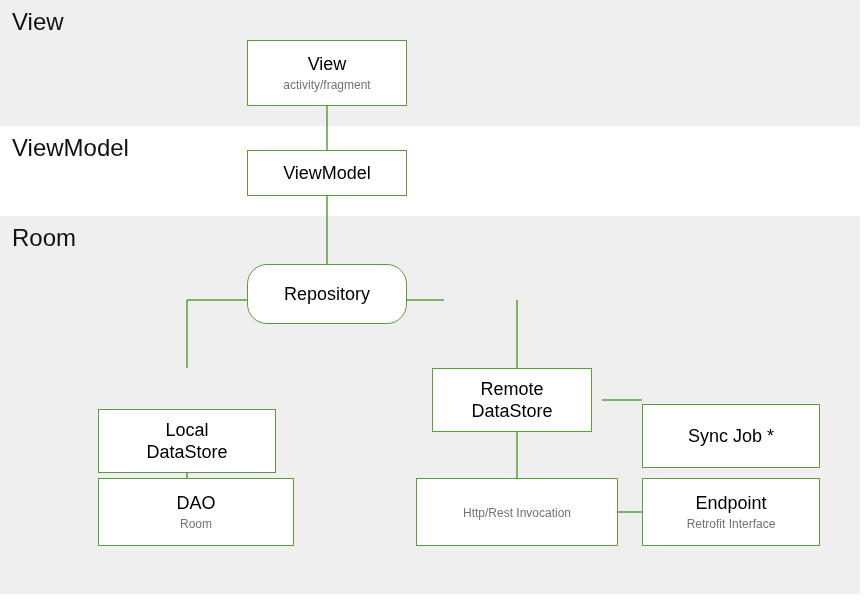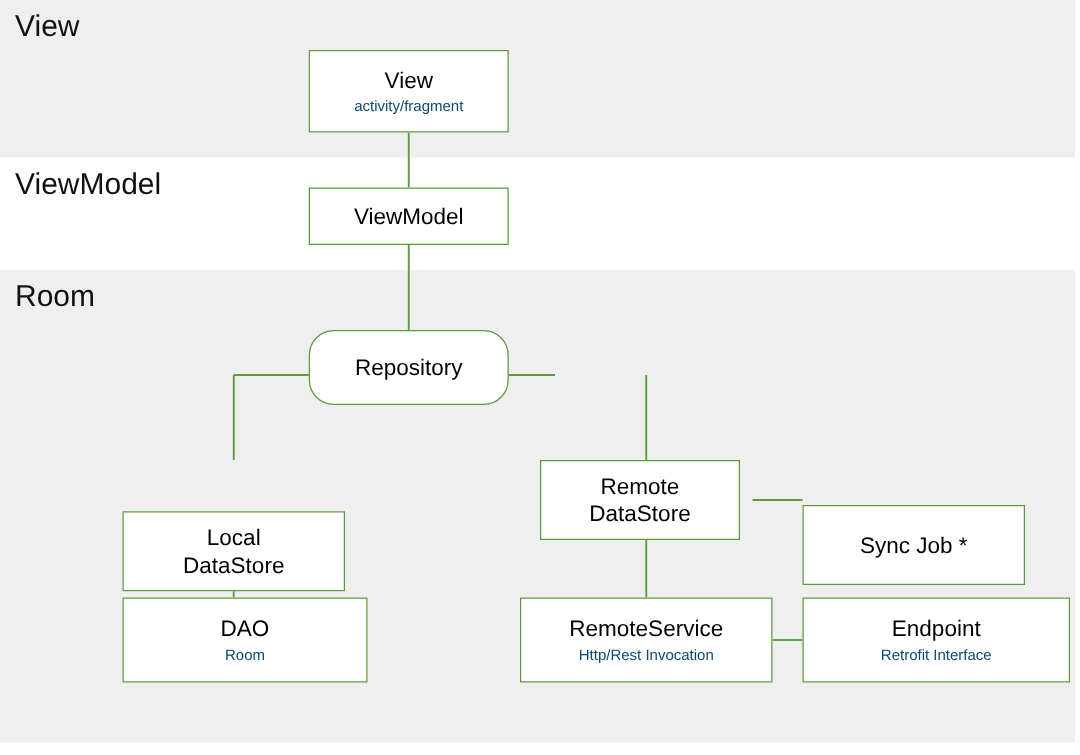--- a/index.html
+++ b/index.html
@@ -29,21 +29,21 @@
     background: #fff;
     border: 1px solid #5b9b3e;
     display: flex;
     flex-direction: column;
     align-items: center;
     justify-content: center;
     padding: 6px 10px;
     text-align: center;
   }
   .box .title { font-size: 18px; color: #000; line-height: 1.25; }
-  .box .sub   { font-size: 12px; color: #0c4a6e; line-height: 1.25; margin-top: 2px; }
+  .box .sub   { font-size: 12px; color: #737373; line-height: 1.25; margin-top: 2px; }
   svg.connectors {
     position: absolute;
     left: 0; top: 0;
     width: 864px; height: 604px;
     pointer-events: none;
   }
   svg.connectors path {
     stroke: #5b9b3e;
     stroke-width: 1.5;
     fill: none;
@@ -106,20 +106,19 @@
 <div class="box" style="left:642px; top:368px; width:178px; height:64px;margin-top:36px;">
   <div class="title">Sync Job *</div>
 </div>
 
 <div class="box" style="left:98px; top:478px; width:196px; height:68px;">
   <div class="title">DAO</div>
   <div class="sub">Room</div>
 </div>
 
 <div class="box" style="left:416px; top:478px; width:202px; height:68px;">
-  <div class="title">RemoteService</div>
   <div class="sub">Http/Rest Invocation</div>
 </div>
 
-<div class="box" style="left:642px; top:478px; width:214px; height:68px;">
+<div class="box" style="left:642px; top:478px; width:178px; height:68px;">
   <div class="title">Endpoint</div>
   <div class="sub">Retrofit Interface</div>
 </div>
 
 </body></html>

